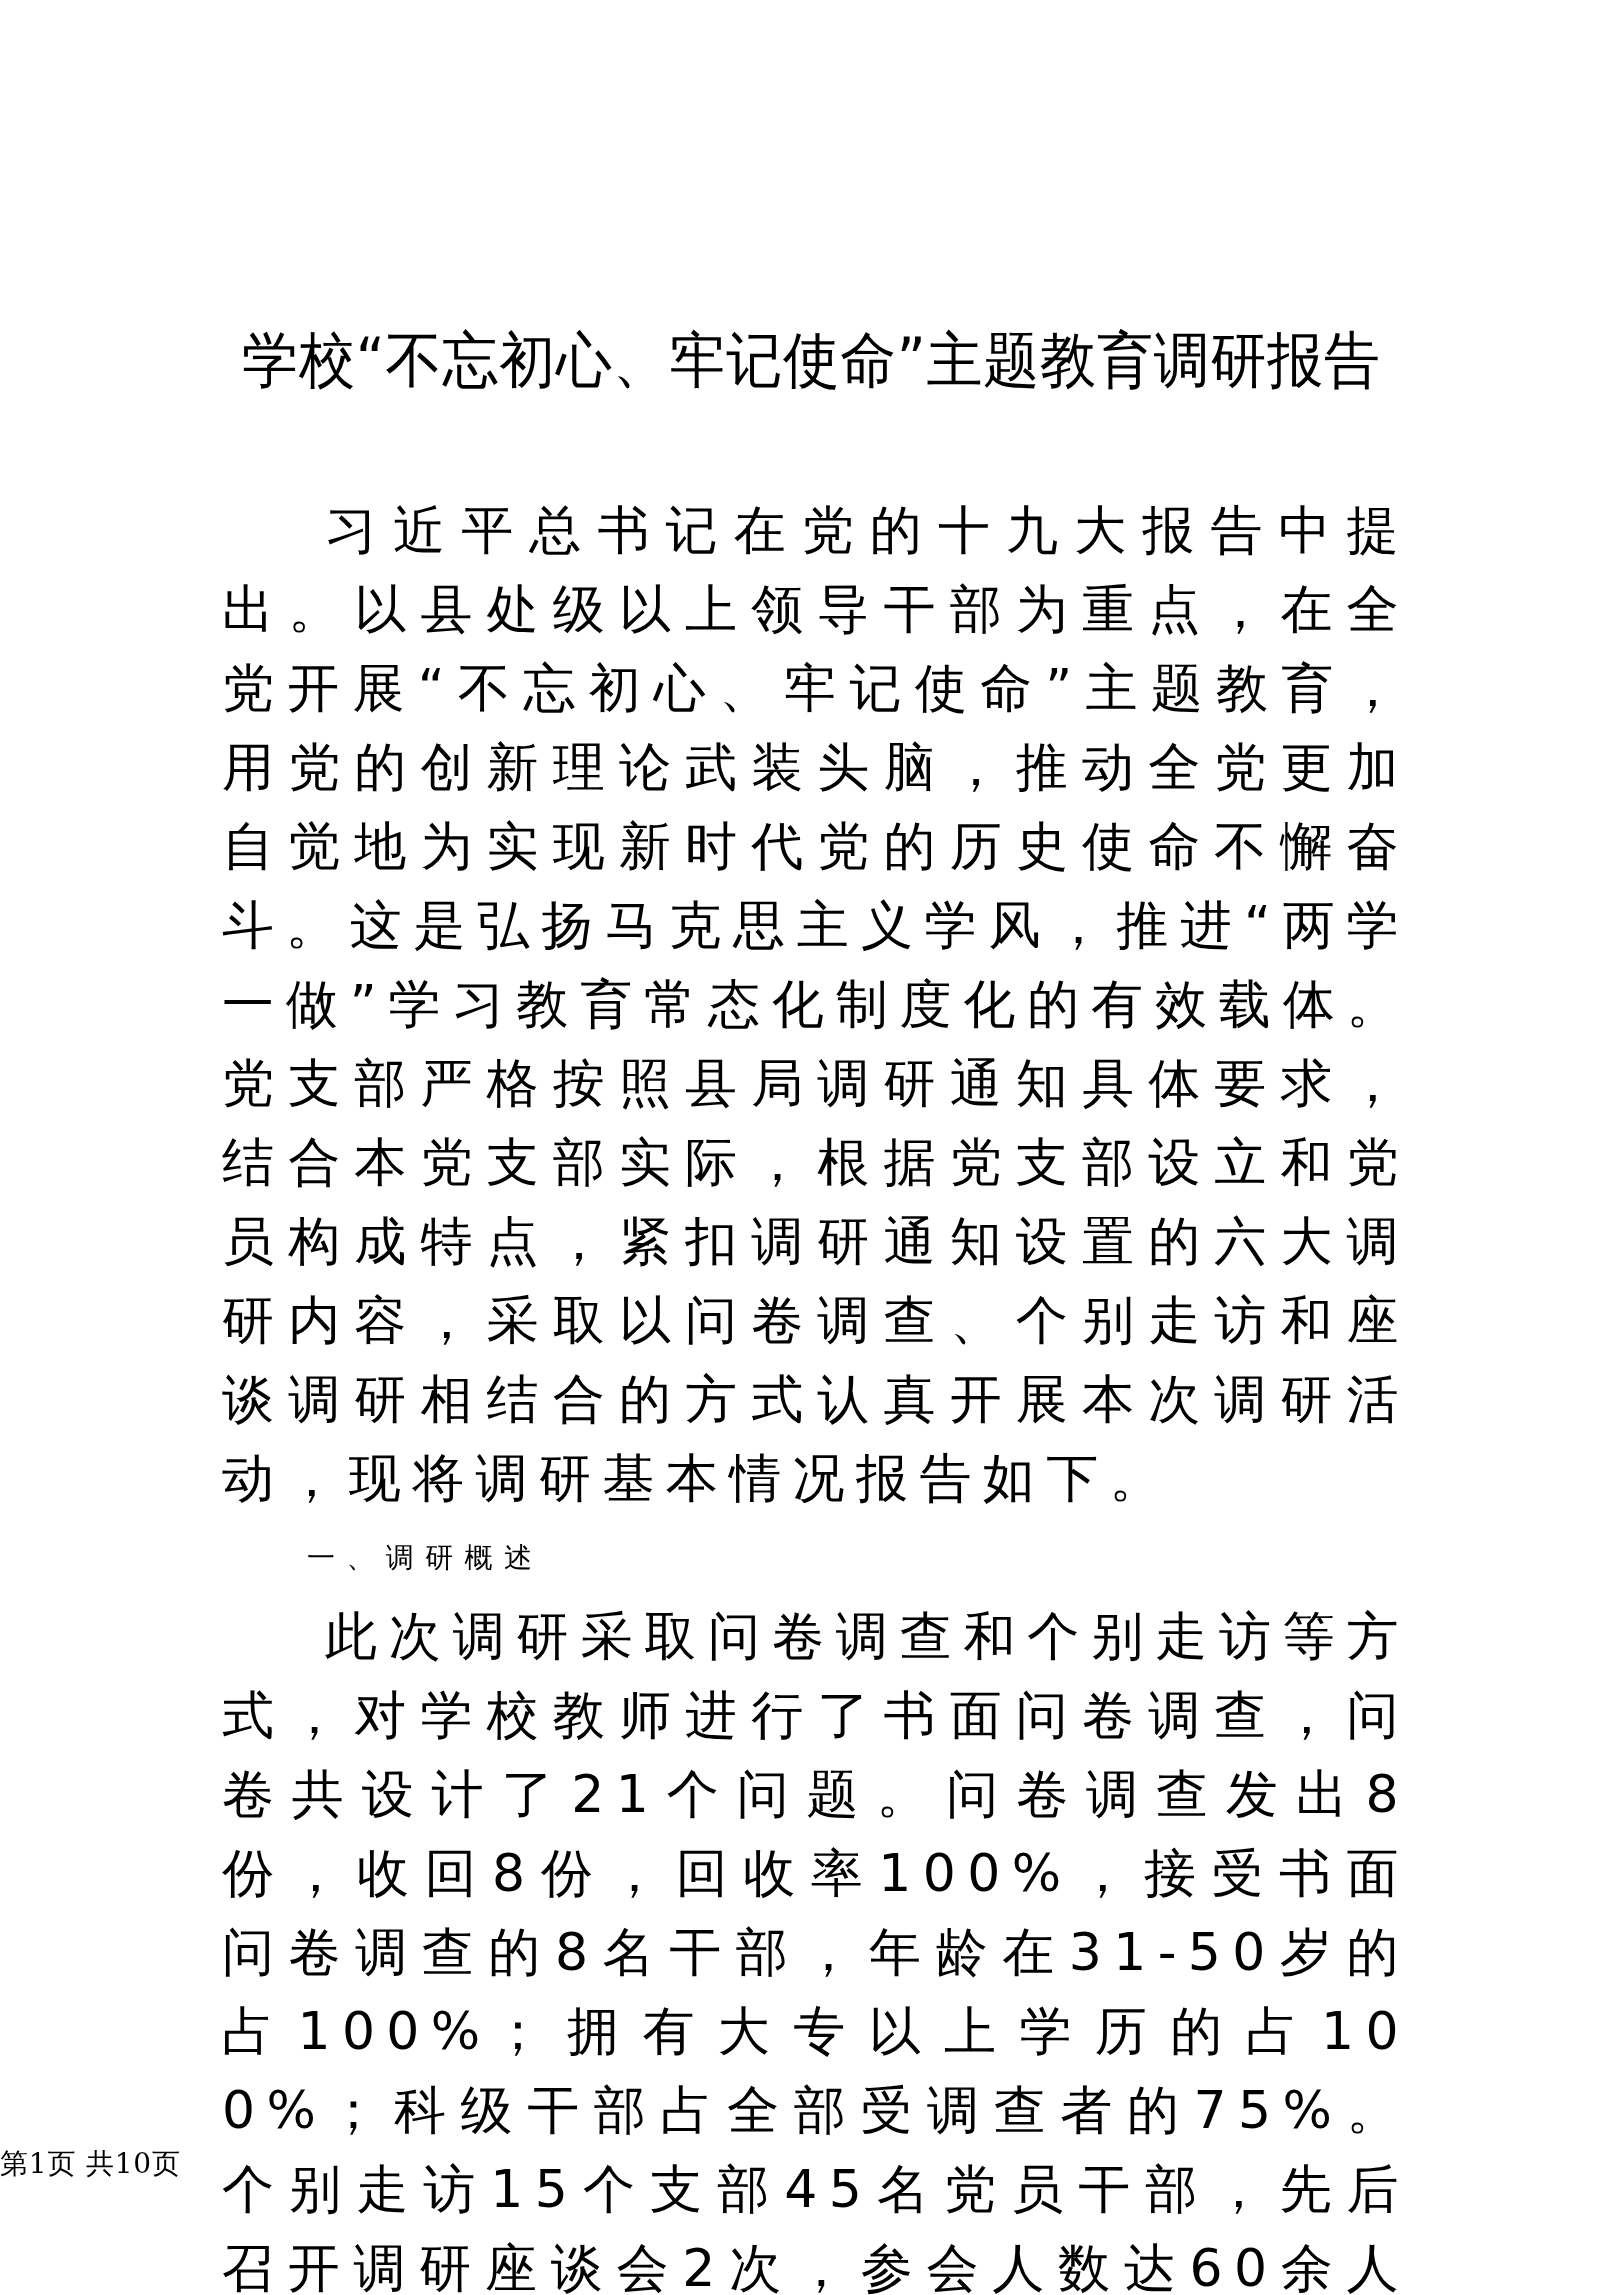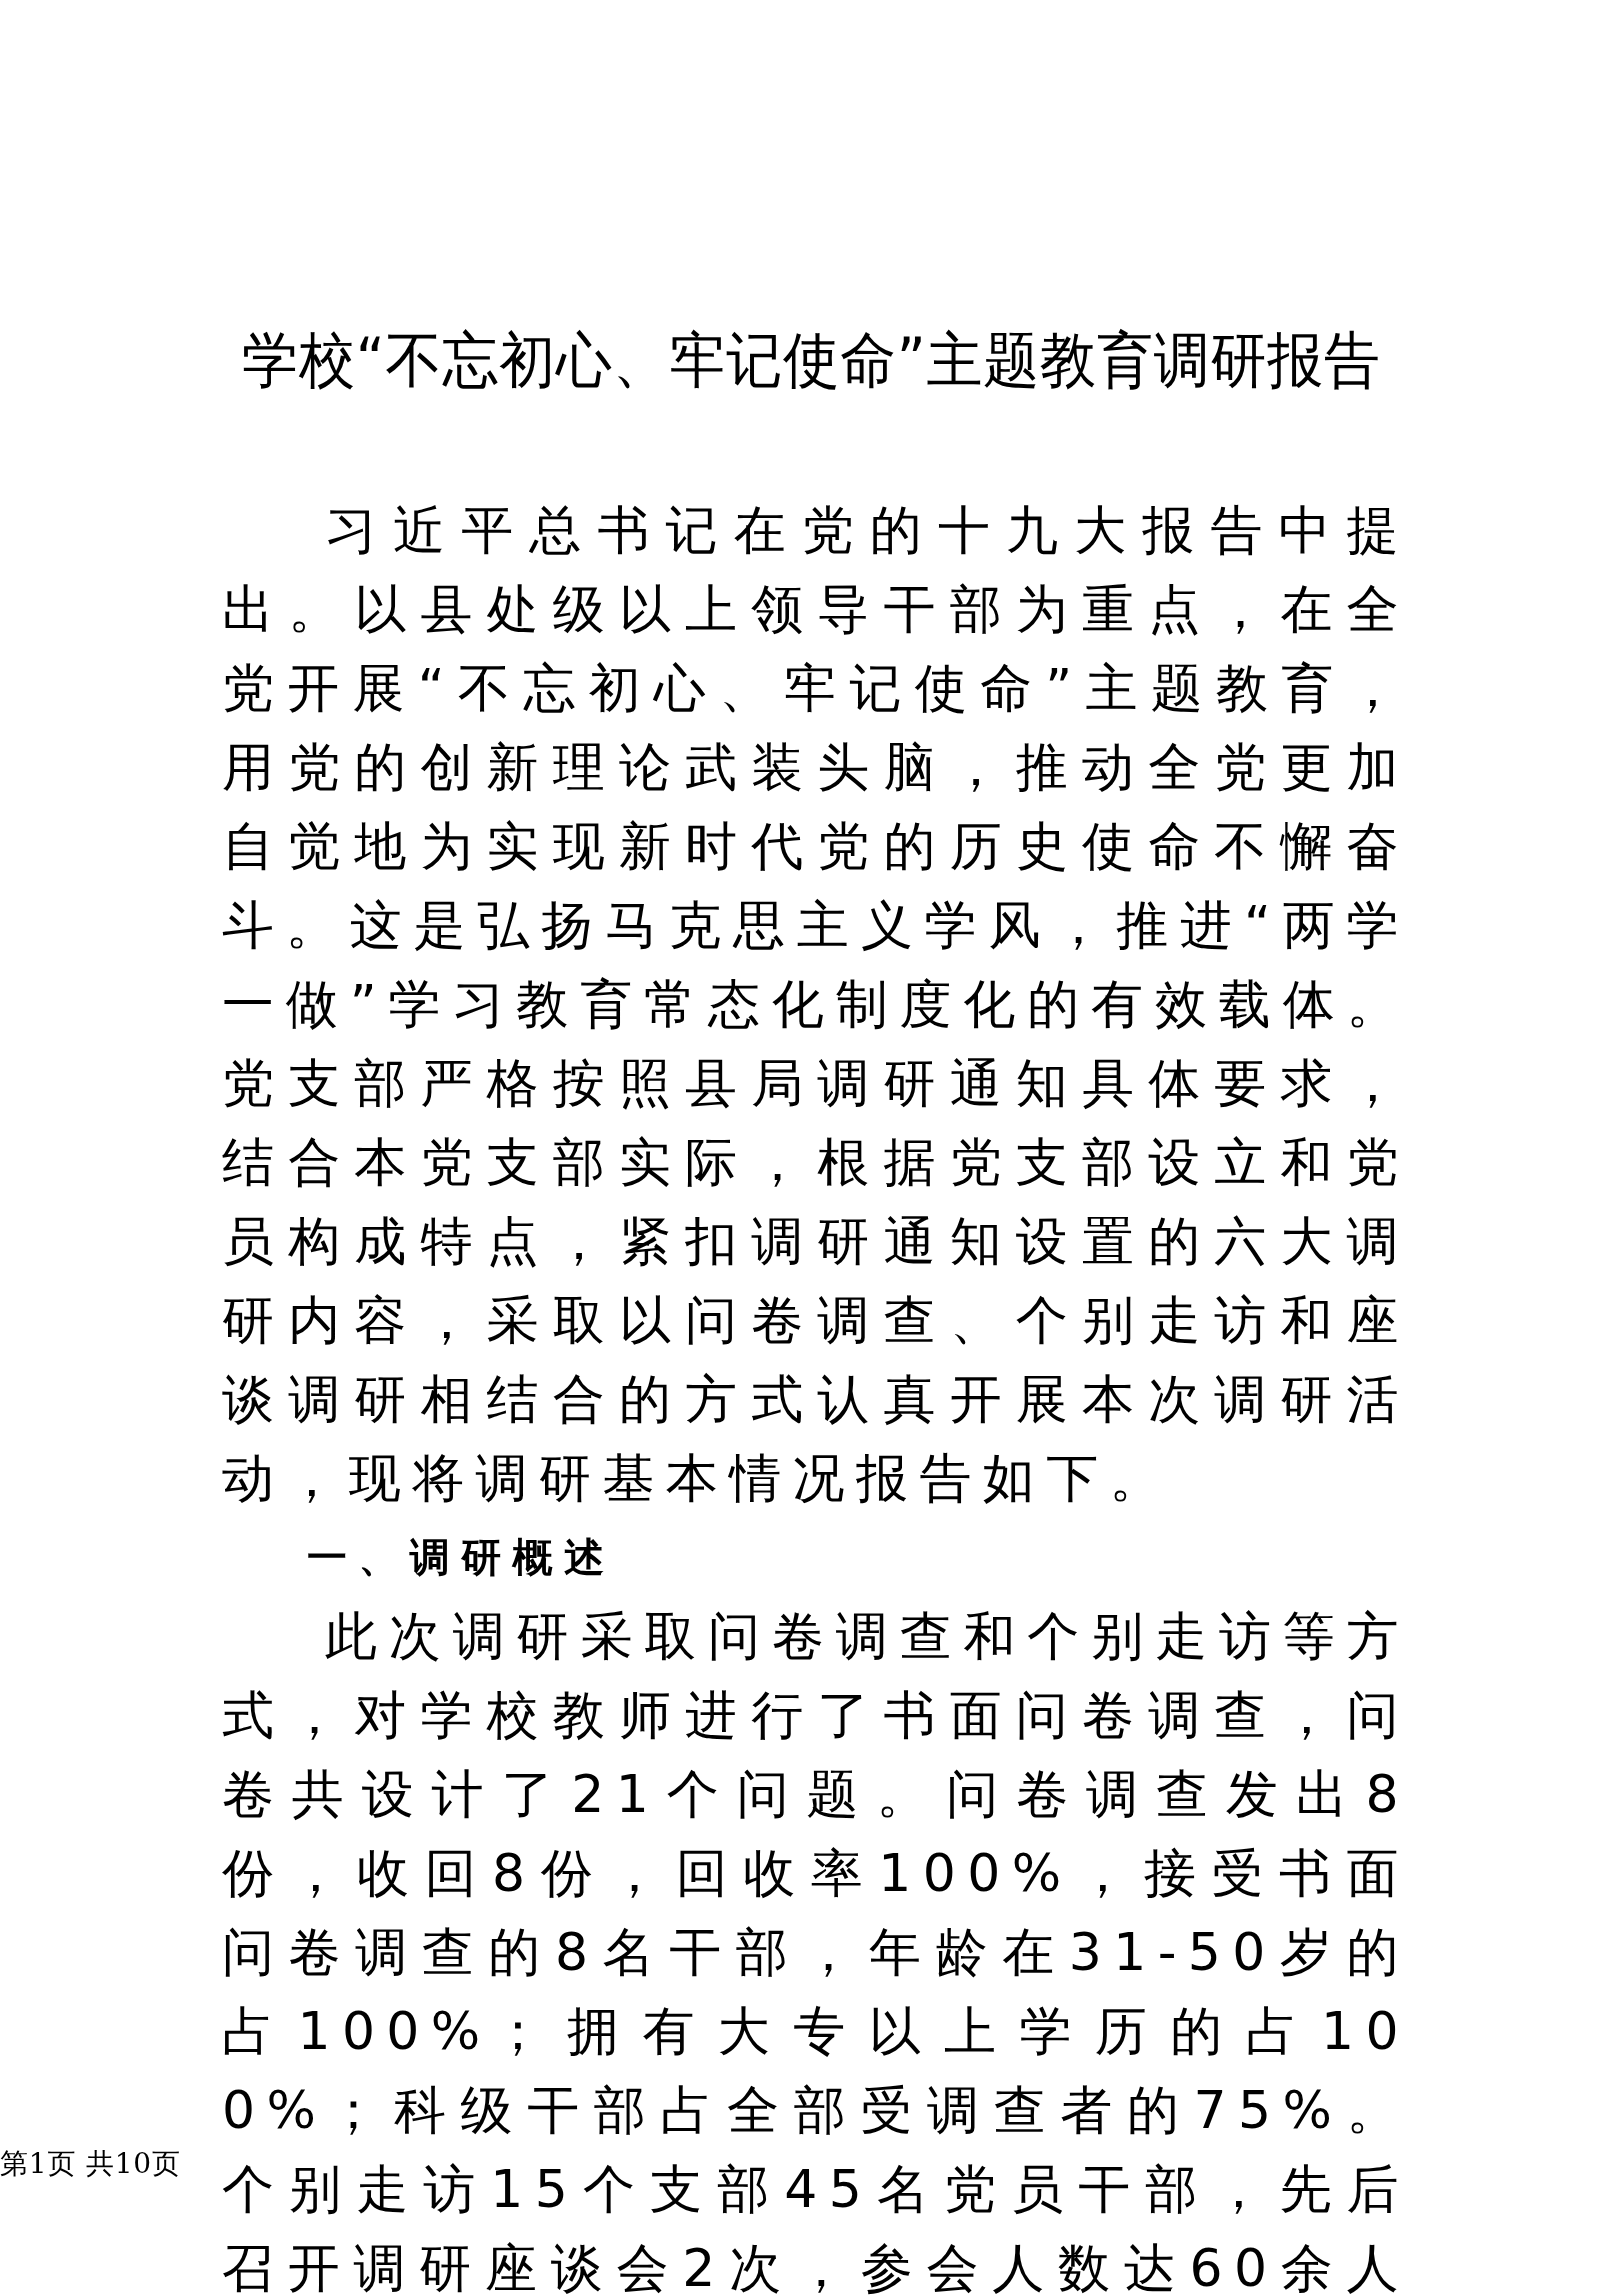--- a/index.html
+++ b/index.html
@@ -51,26 +51,26 @@
       line-height: 79px;
       letter-spacing: 11.4px;
       text-align: justify;
       text-align-last: left;
       text-indent: 103px;
       word-break: break-all;
       font-family: "DejaVu Sans", "Liberation Sans", sans-serif;
     }
     .heading {
       margin: 0;
-      font-size: 40px;
+      font-size: 28px;
       line-height: 79px;
       letter-spacing: 11.4px;
       text-indent: 85px;
       font-family: "DejaVu Sans", "Liberation Sans", sans-serif;
-      font-weight: bold;
+      font-weight: normal;
     }
     .footer {
       position: absolute;
       left: 0;
       width: 1623px;
       top: 2118px;
       font-family: "DejaVu Serif", "Liberation Serif", serif;
       font-size: 28px;
       line-height: 34px;
       letter-spacing: 0.8px;

